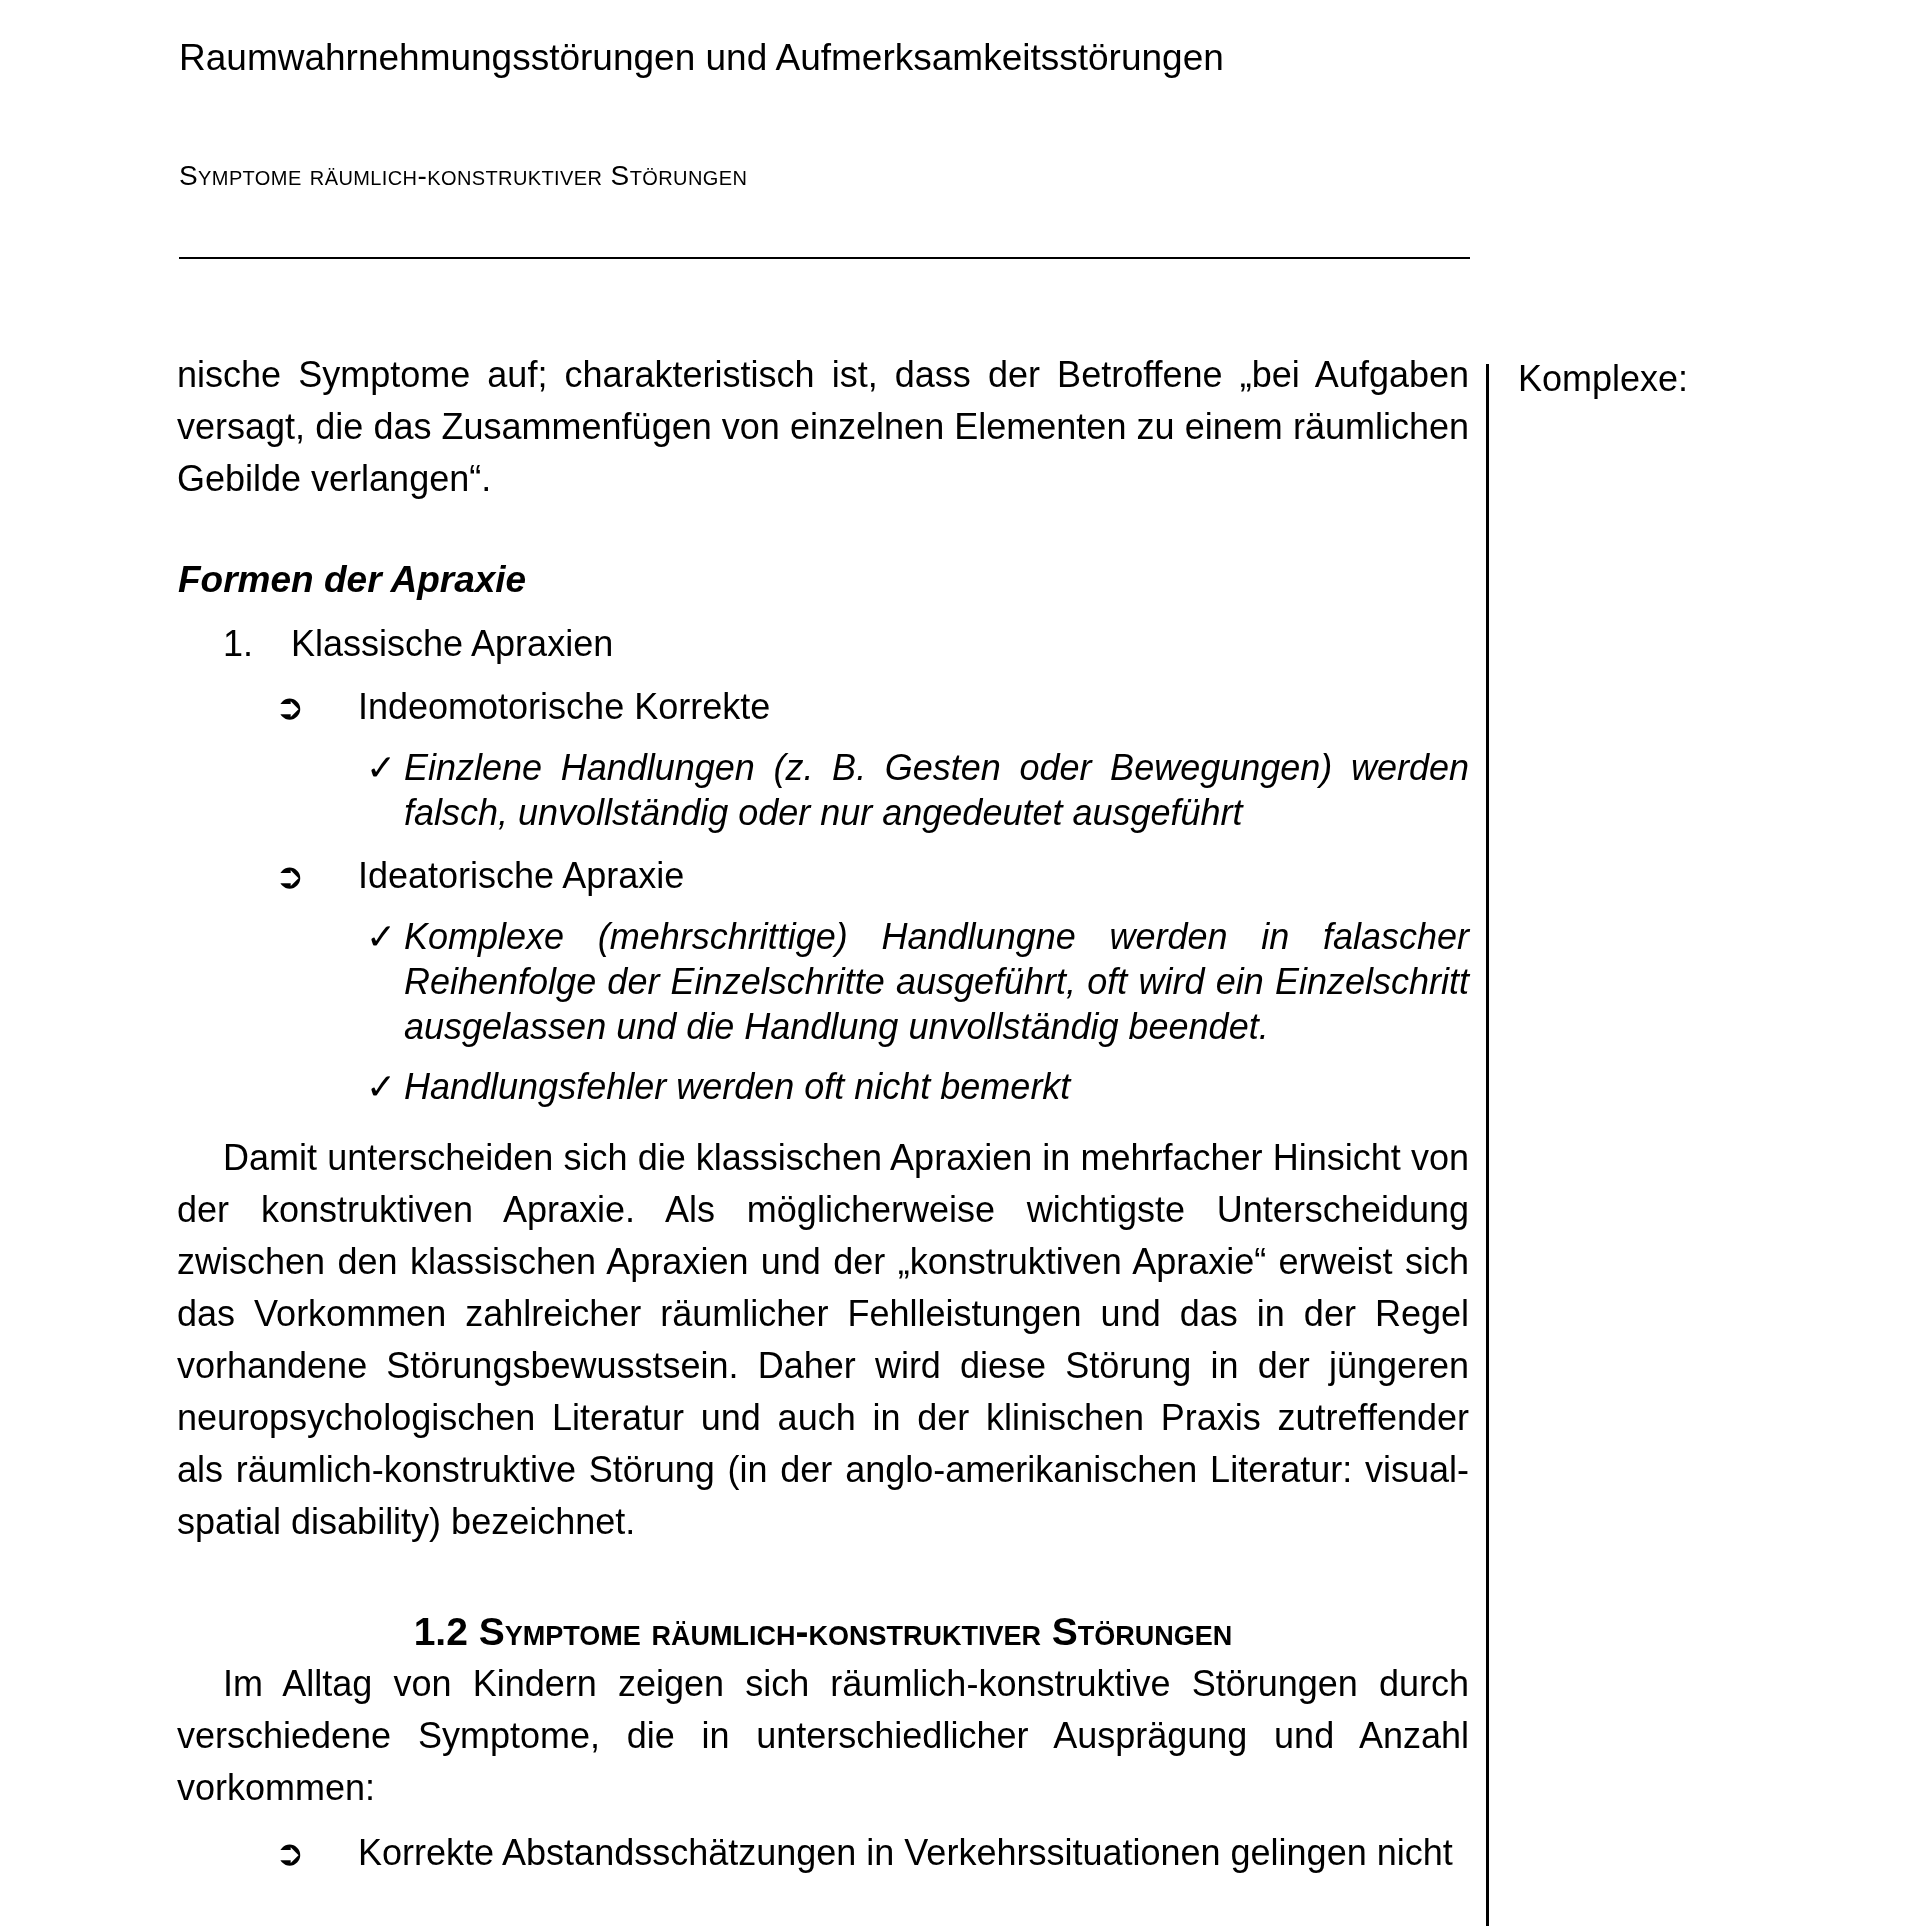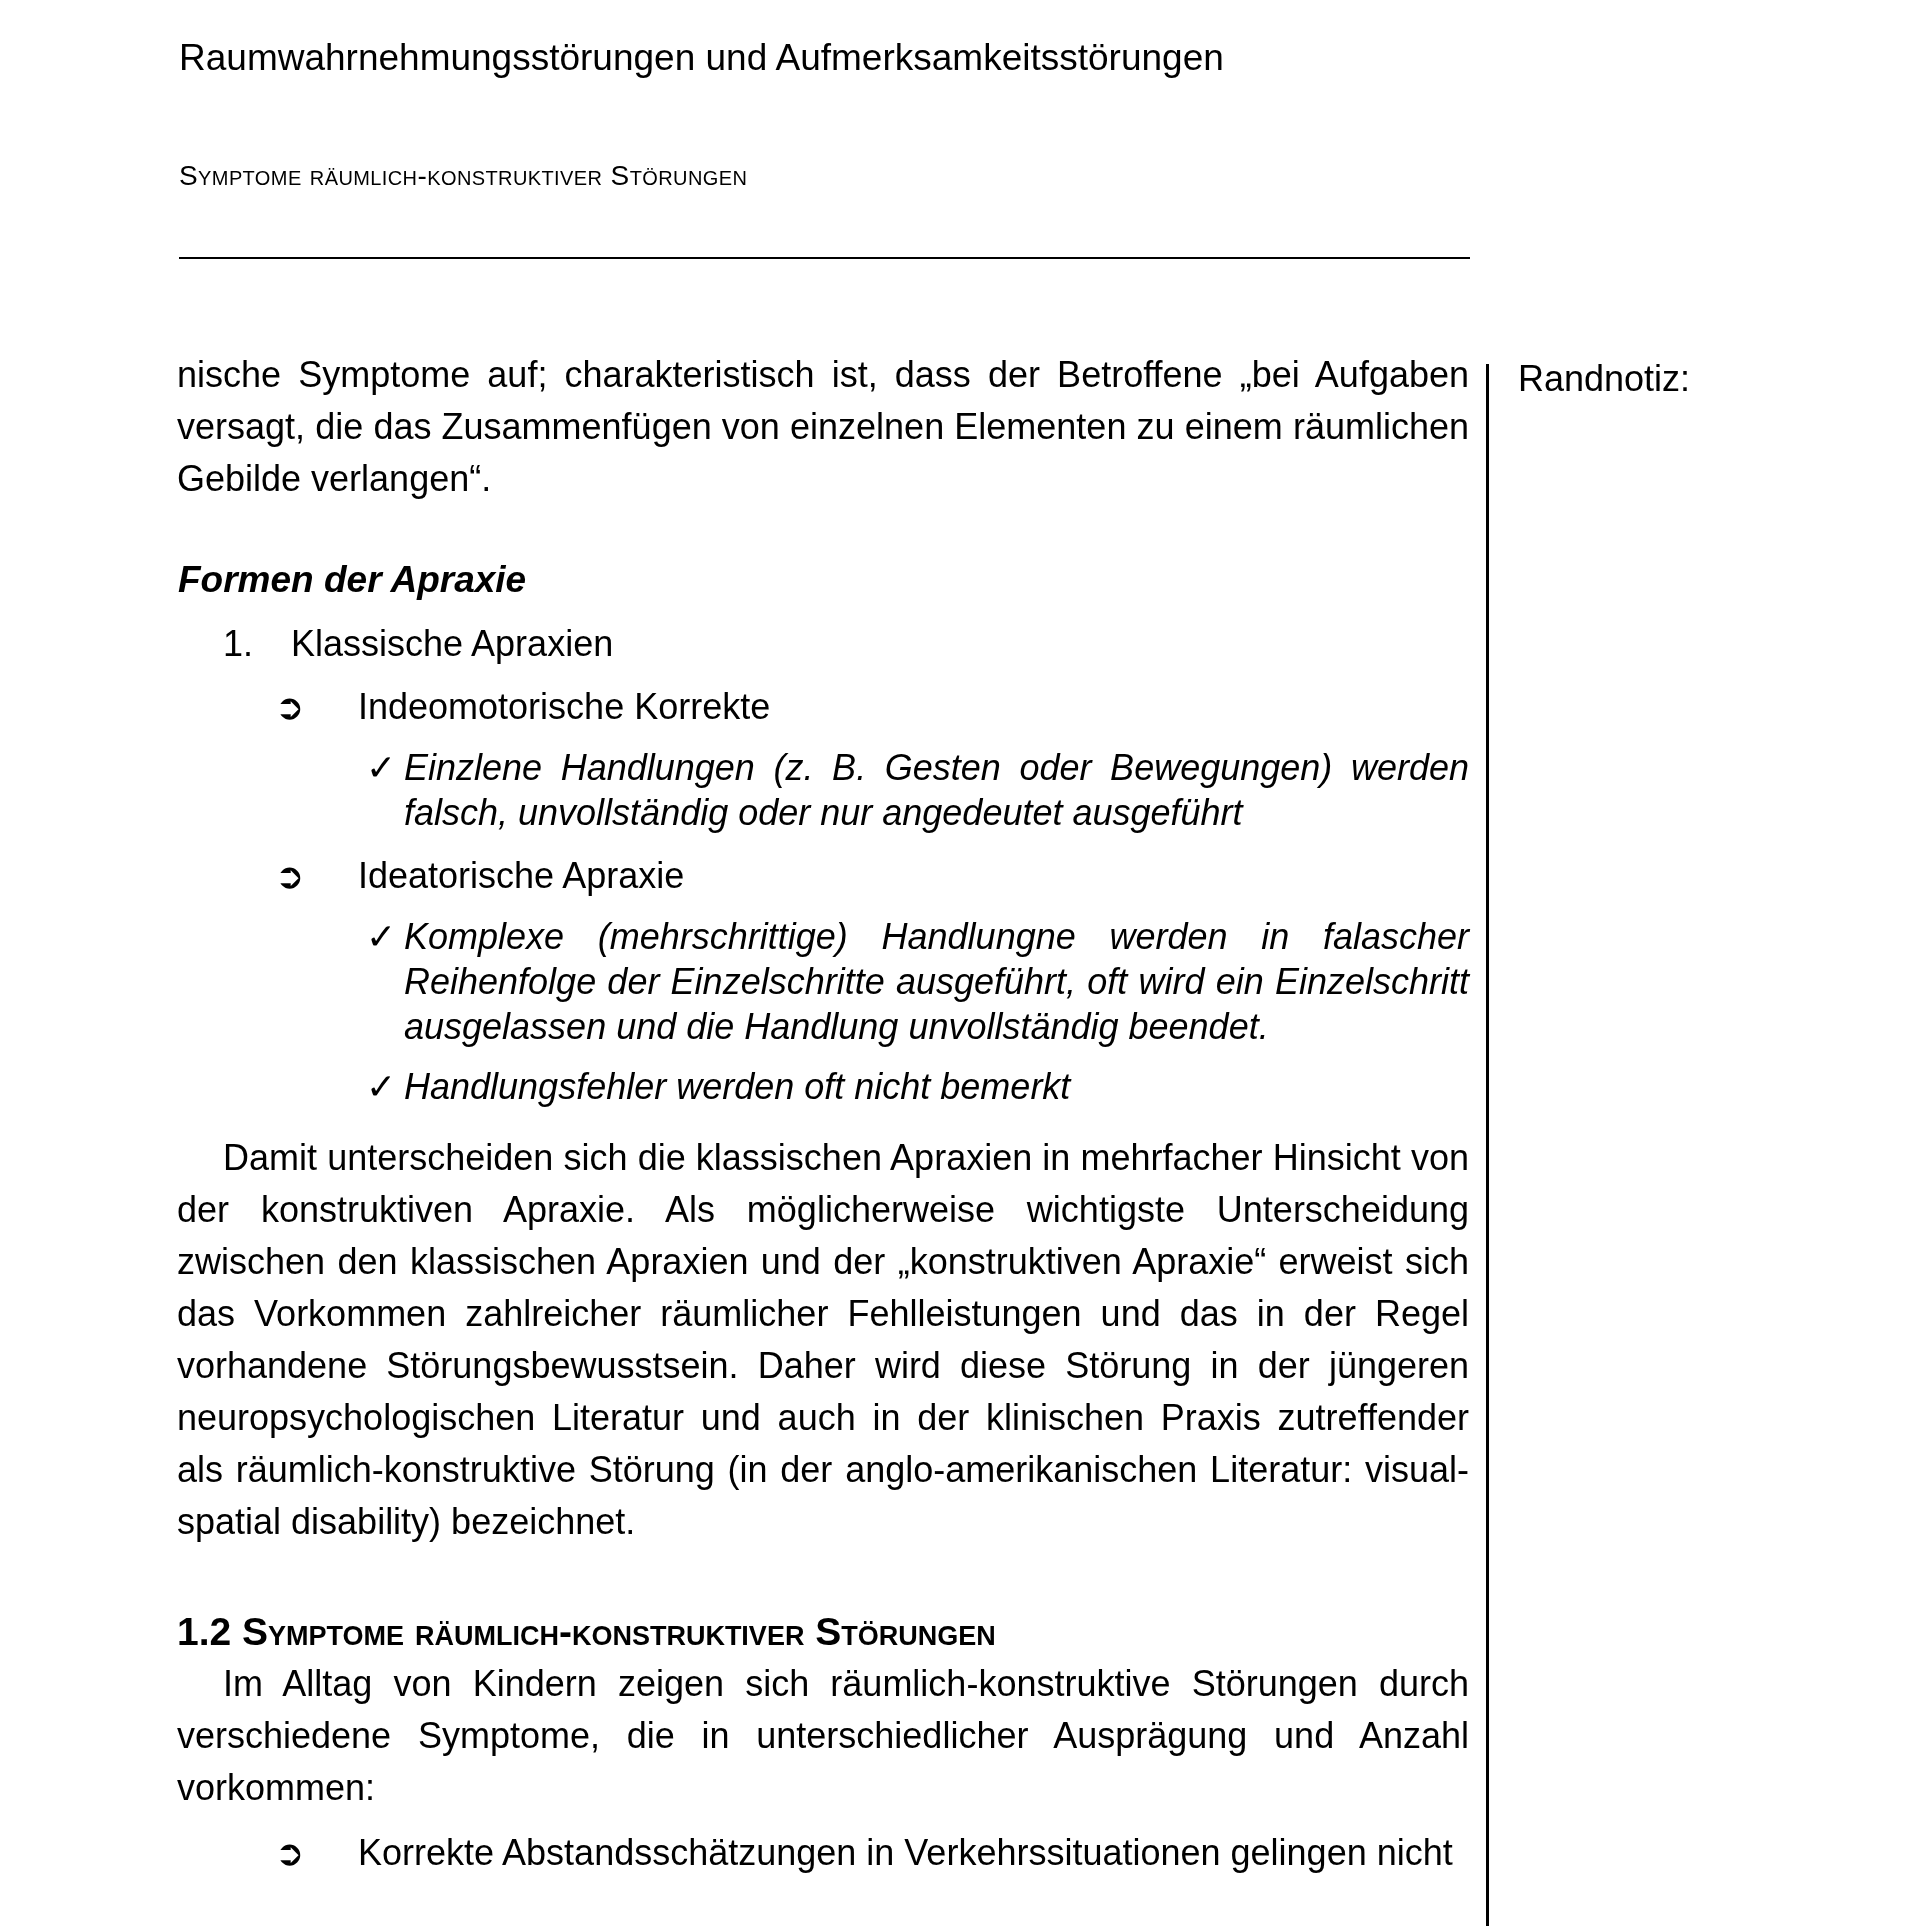--- a/index.html
+++ b/index.html
@@ -8,36 +8,36 @@
   .abs { position:absolute; }
   .running-title { left:179px; top:37px; font-size:37px; font-weight:normal; white-space:nowrap; }
   .running-sub { left:179px; top:160px; font-size:28px; font-variant:small-caps; white-space:nowrap; letter-spacing:0.4px; }
   .header-rule { left:179px; top:257px; width:1291px; height:1.9px; background:#000; }
   .margin-line { left:1486px; top:364px; width:2.7px; height:2238px; background:#000; }
   .randnotiz { left:1518px; top:358px; font-size:36px; white-space:nowrap; }
   .body { left:177px; width:1292px; top:349px; font-size:36px; line-height:52px; }
   .p { text-align:justify; margin:0; }
   .indent { text-indent:46px; }
   h3.sub { font-size:37px; font-weight:bold; margin:1px;font-style:italic; }
-  .sec { font-size:39px; font-weight:bold; font-variant:small-caps; margin:0; }
+  .sec { font-size:39px; font-weight:bold; font-variant:small-caps; margin:0;text-align:center; }
   .num-item { padding-left:114px; position:relative; }
   .num-item .num { position:absolute; left:46px; }
   .arrow-item { position:relative; padding-left:181px; text-align:justify; }
   .arrow-item .arr { position:absolute; left:98px; top:0; font-size:35px; }
   .check-item { position:relative; padding-left:227px; font-style:italic; text-align:justify; line-height:45px; }
   .check-item .chk { position:absolute; left:189px; font-style:normal; }
 </style>
 </head>
 <body>
 
 <div class="abs running-title">Raumwahrnehmungsstörungen und Aufmerksamkeitsstörungen</div>
 <div class="abs running-sub">Symptome räumlich-konstruktiver Störungen</div>
 <div class="abs header-rule"></div>
 <div class="abs margin-line"></div>
-<div class="abs randnotiz">Randnotiz:</div>
+<div class="abs randnotiz">Komplexe:</div>
 
 <div class="abs body">
   <p class="p">nische Symptome auf; charakteristisch ist, dass der Betroffene „bei Aufgaben versagt, die das Zusammenfügen von einzelnen Elementen zu einem räumlichen Gebilde verlangen“.</p>
 
   <div style="height:48px"></div>
   <h3 class="sub">Formen der Apraxie</h3>
 
   <div class="num-item" style="margin-top:11.6px">
     <span class="num">1.</span>
     <span>Klassische Apraxien</span>

